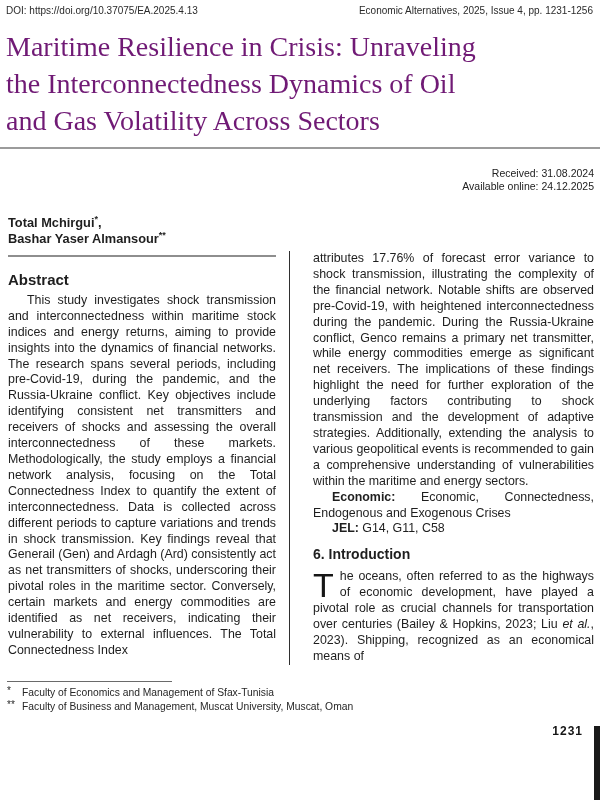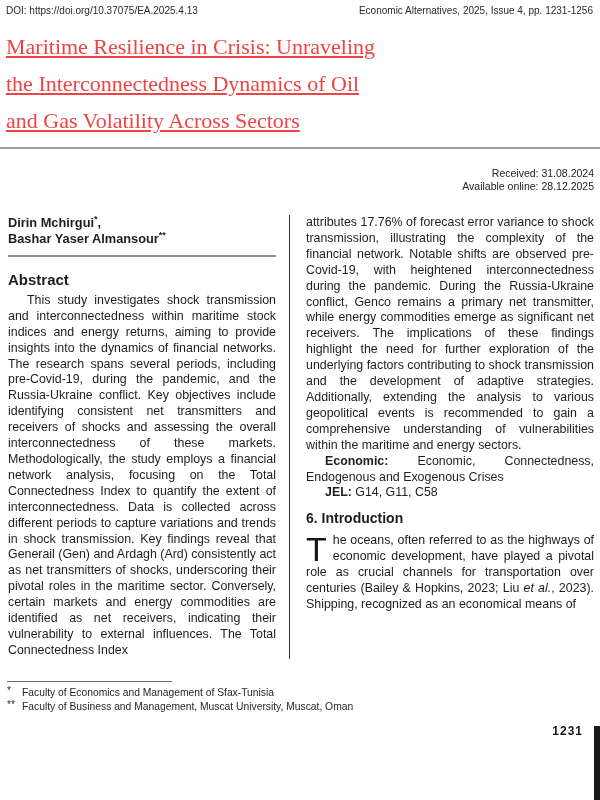--- a/index.html
+++ b/index.html
@@ -6,28 +6,28 @@
   .page {
     position:relative; width:600px; height:800px; background:#fff;
     font-family:"Liberation Sans", sans-serif; color:#1e1e1e; overflow:hidden;
   }
   .top-header {
     display:flex; justify-content:space-between;
     padding:5px 7px 0 6px; font-size:10px; line-height:12px; color:#2a2a2a;
   }
   .title {
     margin:11px 6px 0; font-family:"Liberation Serif", serif; font-weight:400;
-    font-size:22px; line-height:37px; color:#ef4444;text-decoration:underline;
+    font-size:28px; line-height:37px; color:#701a75;
   }
   .tline { display:block; }
   .title-rule { border-top:2px solid #9b9b9b; margin:8px 0 0; }
   .dates { text-align:right; padding:18px 6px 0; font-size:10.5px; line-height:13px; color:#222; }
   .columns { display:flex; margin:22px 6px 0 8px; }
   .col-left  { width:281px; box-sizing:border-box; padding-right:13px; }
-  .col-right { flex:1; border-left:1.5px solid #2f2f2f; padding-left:16px; }
+  .col-right { flex:1; border-left:1.5px solid #2f2f2f; padding-left:23px;margin-top:36px; }
   .col-left, .col-right { font-size:12.4px; line-height:15.9px; }
   p { margin:0; }
   .just { text-align:justify; }
   .indent { text-indent:19px; }
   .authors { font-weight:700; font-size:12.8px; line-height:15.5px; }
   sup { font-size:9px; line-height:0; }
   .authors-rule { border-top:2px solid #8e8e8e; margin-top:9px; }
   .abstract-h { font-weight:700; font-size:15px; margin:15px 0 5px; }
   .intro-h { font-size:14px; font-weight:700; margin:10px 0 6px; }
   .dropcap { float:left; font-size:34px; line-height:29px; padding:2px 6px 0 0; color:#161616; }
@@ -56,28 +56,28 @@
   <h1 class="title">
     <span class="tline">Maritime Resilience in Crisis: Unraveling</span>
     <span class="tline">the Interconnectedness Dynamics of Oil</span>
     <span class="tline">and Gas Volatility Across Sectors</span>
   </h1>
 
   <div class="title-rule"></div>
 
   <div class="dates">
     <div>Received: 31.08.2024</div>
-    <div>Available online: 28.12.2025</div>
+    <div>Available online: 24.12.2025</div>
   </div>
 
   <div class="columns">
 
     <div class="col-left">
       <div class="authors">
-        <div><span>Dirin Mchirgui</span><sup>*</sup><span>,</span></div>
+        <div><span>Total Mchirgui</span><sup>*</sup><span>,</span></div>
         <div><span>Bashar Yaser Almansour</span><sup>**</sup></div>
       </div>
       <div class="authors-rule"></div>
       <div class="abstract-h">Abstract</div>
       <p class="just indent">This study investigates shock transmission and interconnectedness within maritime stock indices and energy returns, aiming to provide insights into the dynamics of financial networks. The research spans several periods, including pre-Covid-19, during the pandemic, and the Russia-Ukraine conflict. Key objectives include identifying consistent net transmitters and receivers of shocks and assessing the overall interconnectedness of these markets. Methodologically, the study employs a financial network analysis, focusing on the Total Connectedness Index to quantify the extent of interconnectedness. Data is collected across different periods to capture variations and trends in shock transmission. Key findings reveal that Generail (Gen) and Ardagh (Ard) consistently act as net transmitters of shocks, underscoring their pivotal roles in the maritime sector. Conversely, certain markets and energy commodities are identified as net receivers, indicating their vulnerability to external influences. The Total Connectedness Index</p>
     </div>
 
     <div class="col-right">
       <p class="just">attributes 17.76% of forecast error variance to shock transmission, illustrating the complexity of the financial network. Notable shifts are observed pre-Covid-19, with heightened interconnectedness during the pandemic. During the Russia-Ukraine conflict, Genco remains a primary net transmitter, while energy commodities emerge as significant net receivers. The implications of these findings highlight the need for further exploration of the underlying factors contributing to shock transmission and the development of adaptive strategies. Additionally, extending the analysis to various geopolitical events is recommended to gain a comprehensive understanding of vulnerabilities within the maritime and energy sectors.</p>
       <p class="just indent"><span class="bold">Economic:</span><span> Economic, Connectedness, Endogenous and Exogenous Crises</span></p>

